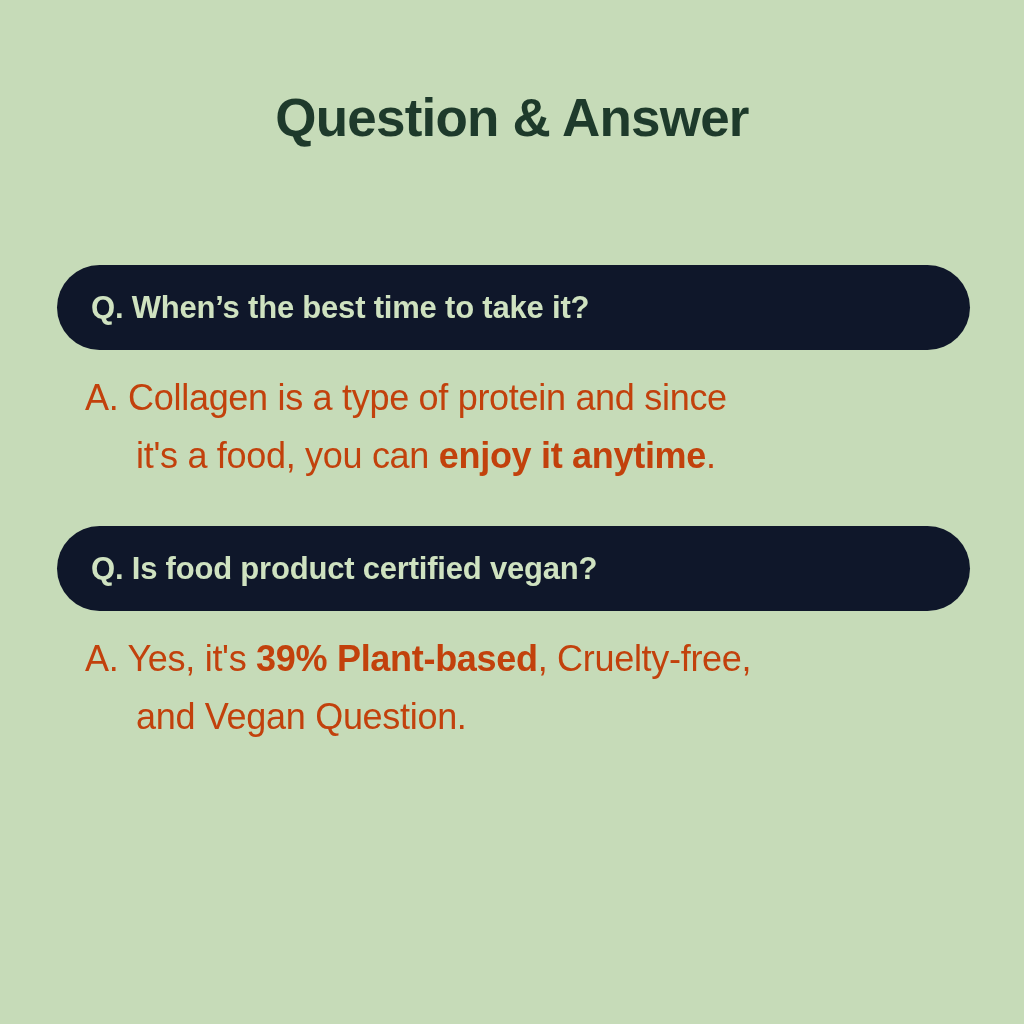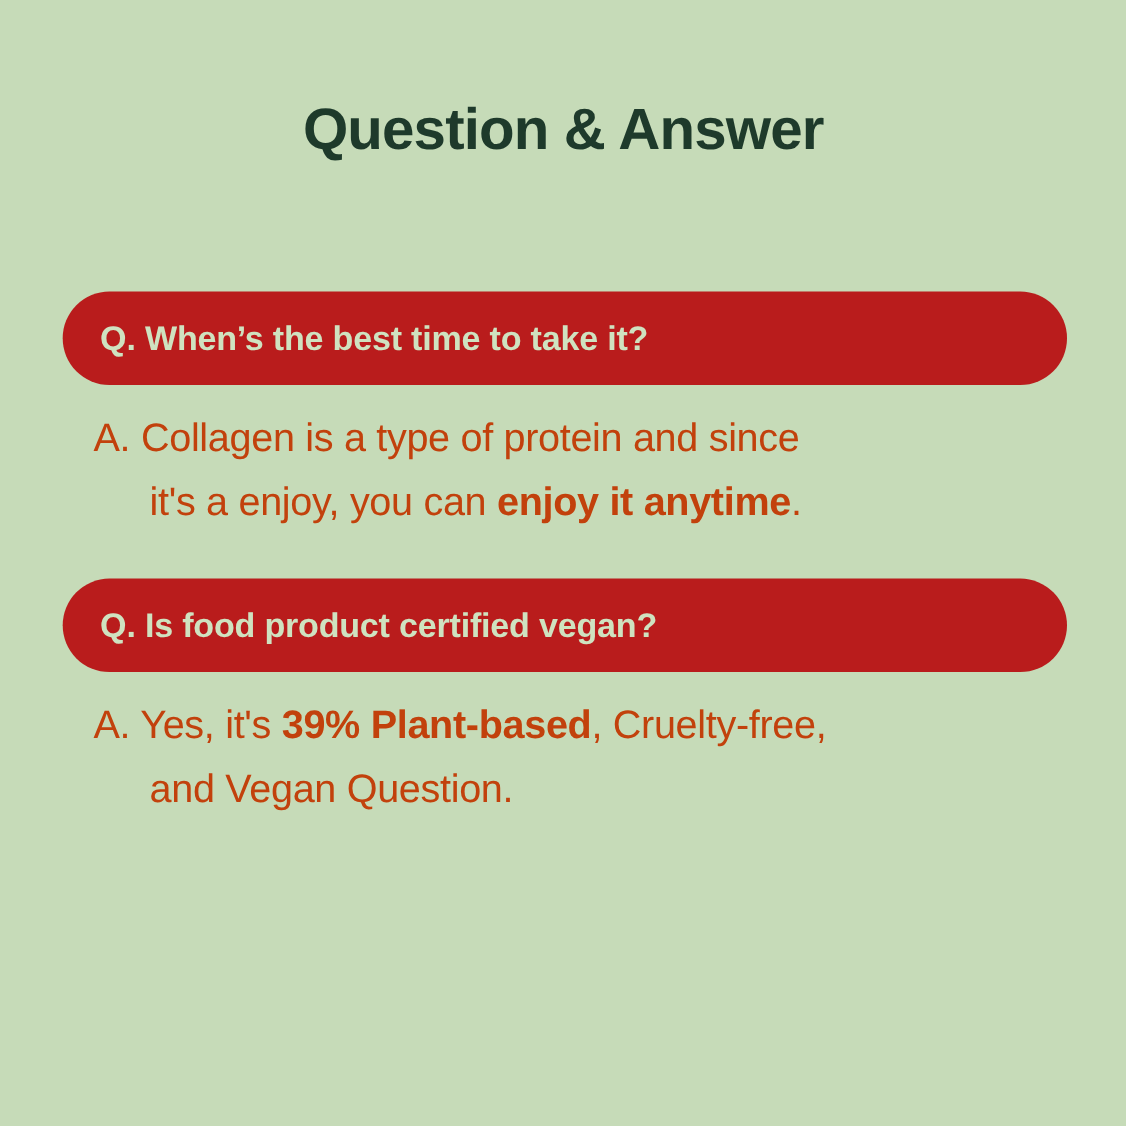--- a/index.html
+++ b/index.html
@@ -38,21 +38,21 @@
     left: 57px;
     width: 913px;
   }
   .qa-item { margin-bottom: 41px; }
   .qa-item:last-child { margin-bottom: 0; }
 
   .question-pill {
     box-sizing: border-box;
     width: 913px;
     height: 85px;
-    background: #b91c1c;
+    background: #0f172a;
     border-radius: 46px;
     display: flex;
     align-items: center;
     padding: 0 34px;
   }
   .question-text {
     font-size: 31px;
     font-weight: bold;
     color: #cfe2c0;
     letter-spacing: -0.2px;
@@ -80,21 +80,21 @@
 
   <div class="page-title">Question &amp; Answer</div>
 
   <div class="qa-list">
       <div class="qa-item">
         <div class="question-pill">
           <span class="question-text">Q. When’s the best time to take it?</span>
         </div>
         <div class="answer-block">
           <div class="answer-line"><span>A. Collagen is a type of protein and since</span></div>
-          <div class="answer-line indented"><span>it's a enjoy, you can </span><b>enjoy it anytime</b><span>.</span></div>
+          <div class="answer-line indented"><span>it's a food, you can </span><b>enjoy it anytime</b><span>.</span></div>
         </div>
       </div>
       <div class="qa-item">
         <div class="question-pill">
           <span class="question-text">Q. Is food product certified vegan?</span>
         </div>
         <div class="answer-block">
           <div class="answer-line"><span>A. Yes, it's </span><b>39% Plant-based</b><span>, Cruelty-free,</span></div>
           <div class="answer-line indented"><span>and Vegan Question.</span></div>
         </div>

